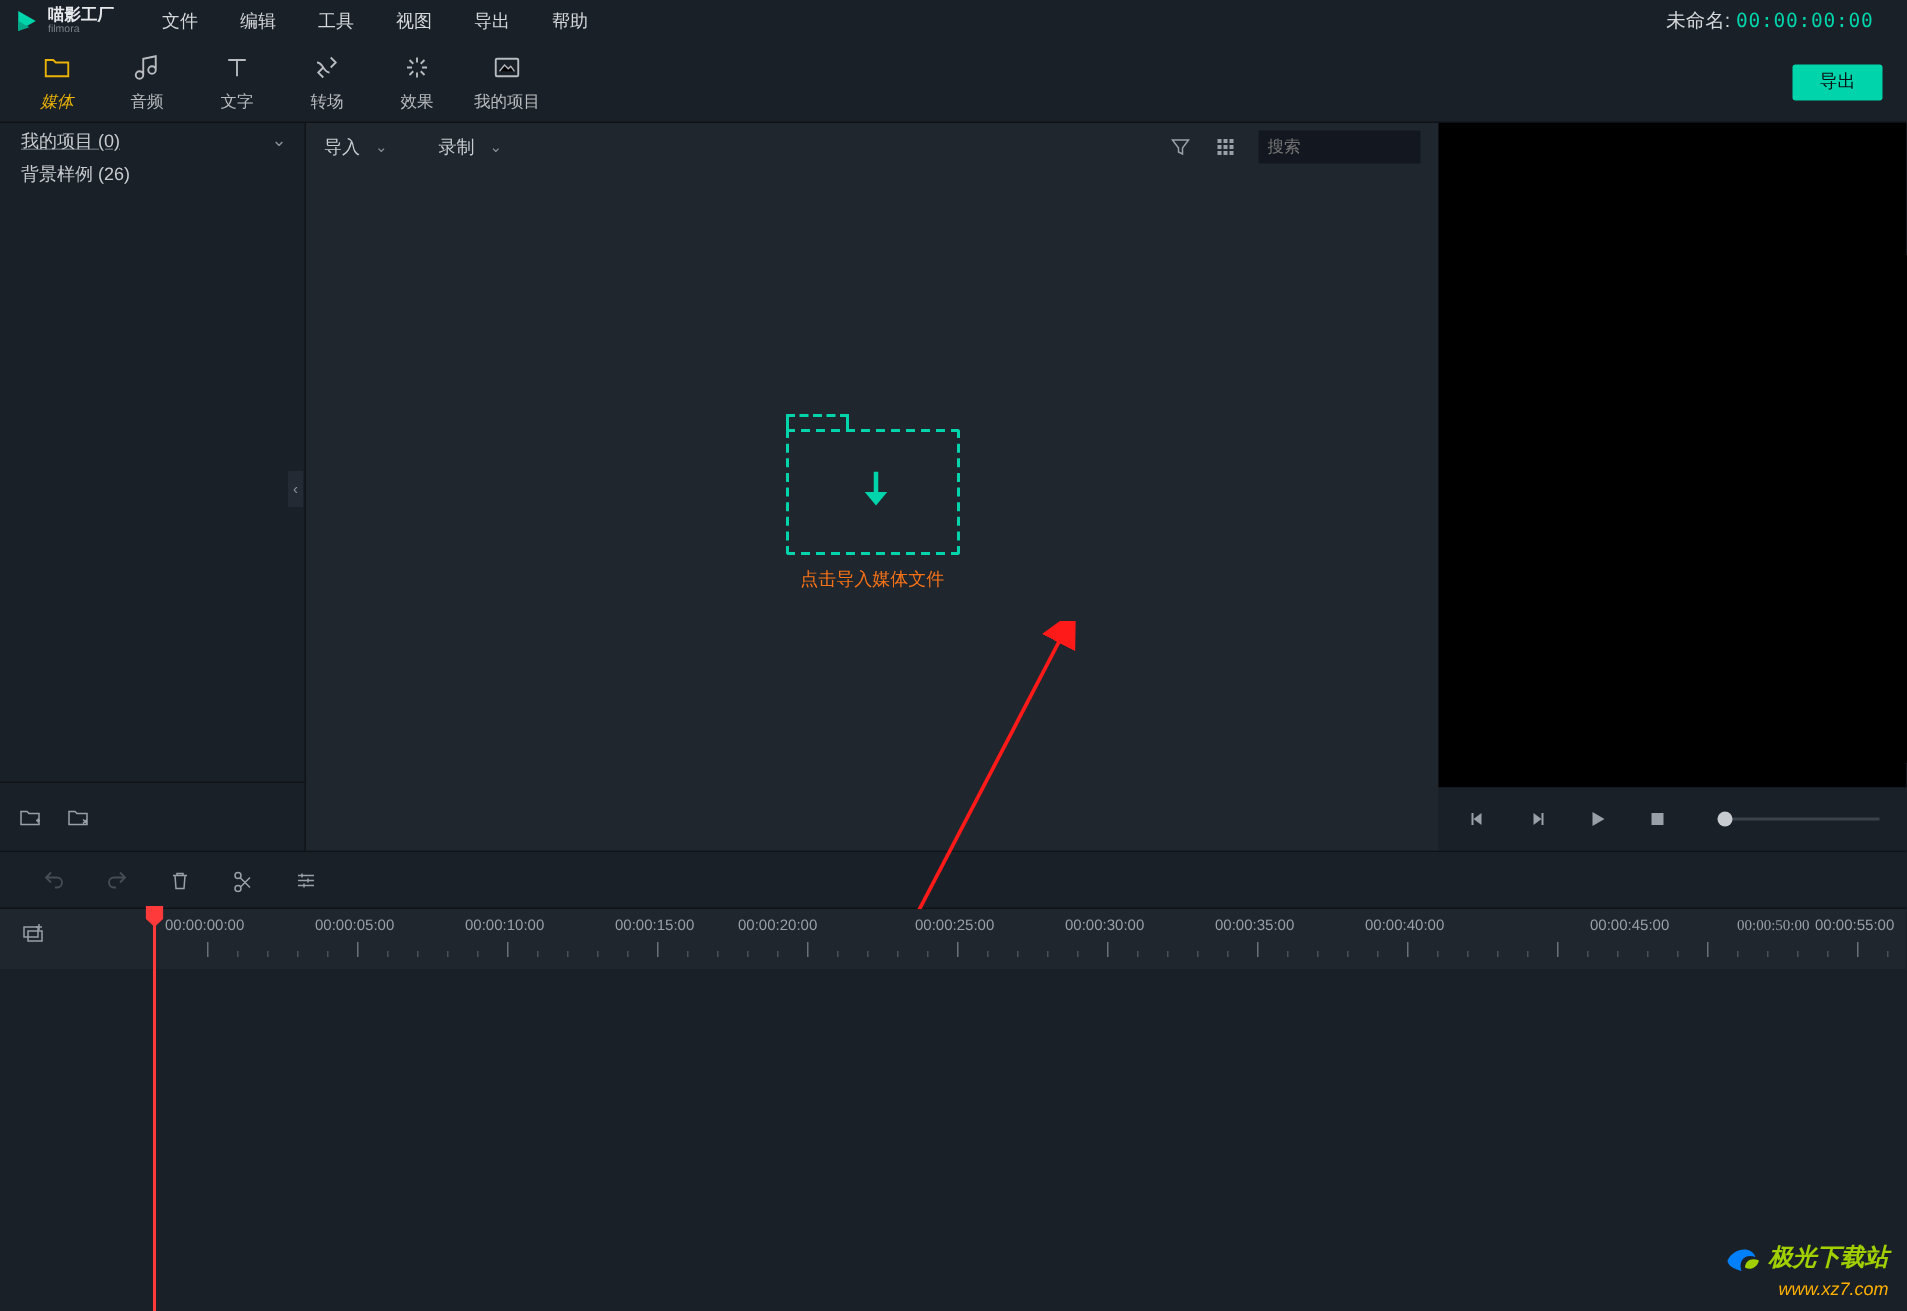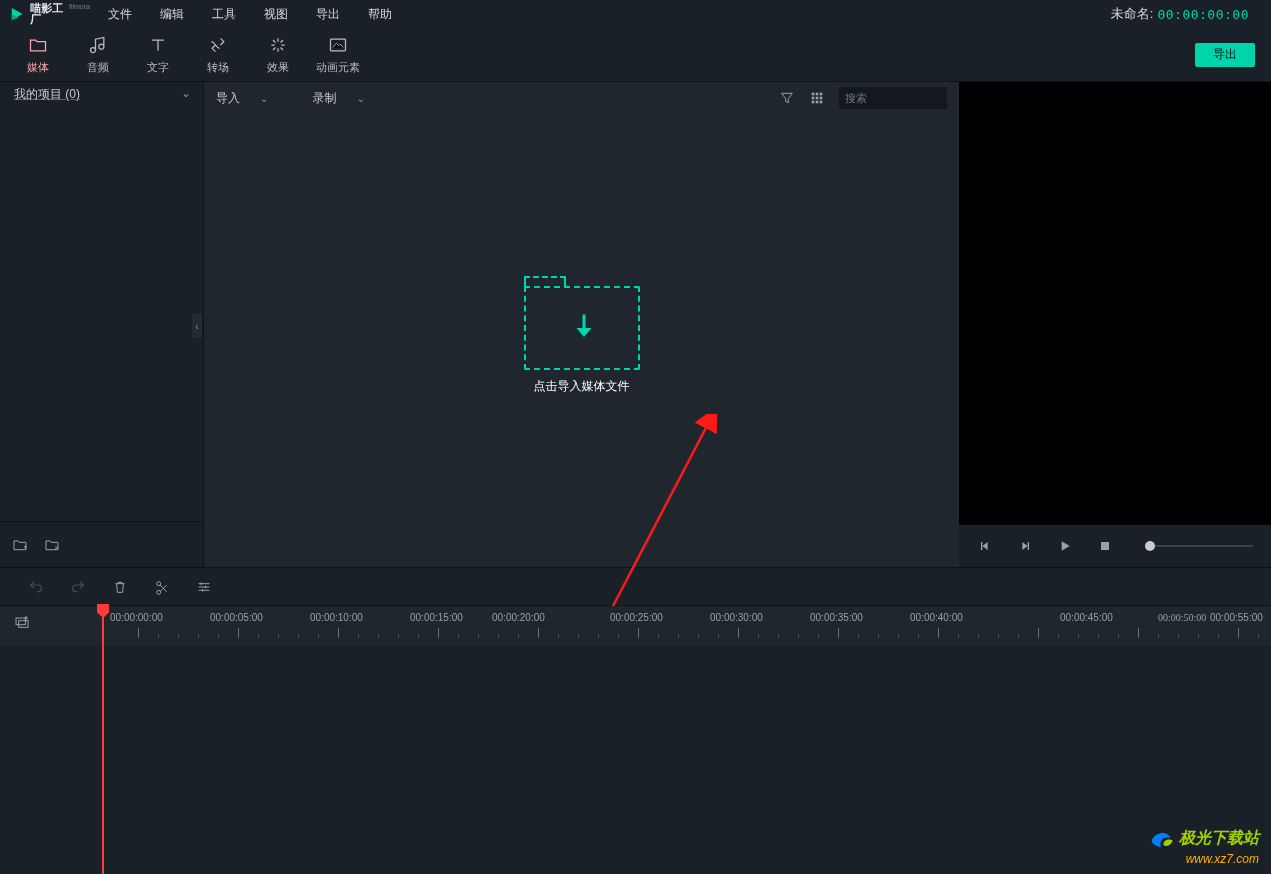--- a/index.html
+++ b/index.html
@@ -9,35 +9,35 @@
   font-family: "Microsoft YaHei", sans-serif; font-size: 12px;
   overflow: hidden; position: relative;
 }
 
 .menubar {
   height: 28px; display: flex; align-items: center;
   background: #1a2028; padding: 0 8px;
 }
 .logo { width: 82px; display: flex; align-items: center; gap: 4px; margin-right: 4px; }
 .logo svg { width: 20px; height: 20px; }
-.logo-text { display:flex; flex-direction:row; line-height:1; }
+.logo-text { display:flex; flex-direction:column; line-height:1; }
 .logo-text .cn { font-size:11px; font-weight:bold; color:#e6e9ec; }
 .logo-text .en { font-size:7px; color:#7a8088; }
 .menu-item { padding: 0 14px; font-size:12px; color:#d4d8db; cursor:pointer; }
 .spacer { flex:1; }
 .proj-name { color:#d4d8db; font-size:13px; }
 .proj-time { color:#00d4aa; font-size:13px; margin-left:4px; margin-right:14px; font-family: monospace; letter-spacing:0.5px; }
 
 
 .toolbar {
   height: 54px; display:flex; align-items:center;
   padding: 0 8px; border-bottom: 1px solid #0f1318;
 }
 .tool-tab { width: 60px; display:flex; flex-direction:column; align-items:center; gap:5px; cursor:pointer; color:#b8bcc0; }
-.tool-tab.active { color:#fca5a5; }
+.tool-tab.active { color:#eab308;font-style:italic; }
 .tool-tab svg { width:20px; height:20px; }
 .tool-tab span { font-size:11px; }
 .export-btn {
   margin-left:auto; margin-right:8px; width:60px; height:24px;
   background:#00d4aa; color:#0a1014; font-size:12px;
   display:flex; align-items:center; justify-content:center; cursor:pointer; border-radius:2px;
 }
 
 
 .middle { display:flex; height: 486px; border-bottom:1px solid #0f1318; }
@@ -48,31 +48,31 @@
 .tree-row { height:22px; display:flex; align-items:flex-start; cursor:pointer; }
 .tree-row.root { padding-left:14px; text-decoration:underline; text-decoration-color:#5a626a; }
 .tree-row.lvl1 { padding-left:32px; }
 .tree-row.lvl0 { padding-left:14px; }
 .chev { position:absolute; right:12px; color:#8a9098; font-size:12px; }
 .collapse-handle { position:absolute; left:192px; top:232px; width:10px; height:24px; background:#242a33; display:flex; align-items:center; justify-content:center; cursor:pointer; }
 .sidebar-footer { height:46px; display:flex; align-items:center; gap:16px; padding-left:12px; border-top:1px solid #0f1318; }
 
 
 .media-panel { flex:1; background:#1f262e; display:flex; flex-direction:column; }
-.media-bar { height:32px; display:flex; align-items:center; padding:0 12px; gap:20px; }
+.media-bar { height:32px; display:flex; align-items:center; padding:0 12px; gap:10px; }
 .media-bar .label { color:#c8ccd0; font-size:12px; }
 .media-bar .dd { color:#8a9098; font-size:10px; margin-right:24px; cursor:pointer; }
 .media-bar .right { margin-left:auto; display:flex; align-items:center; gap:14px; }
 .search-box { display:flex; align-items:center; background:#131820; height:22px; width:108px; padding:0 6px;justify-content:space-between; }
 .search-box input { flex:1; background:transparent; border:none; color:#c8ccd0; font-size:11px; outline:none; }
 .media-drop { flex:1; display:flex; flex-direction:column; align-items:center; justify-content:center; position:relative; }
 .drop-folder { width:116px; height:84px; border:2px dashed #00d4aa; border-radius:2px; position:relative; }
 .drop-folder .tab { position:absolute; top:-12px; left:-2px; width:42px; height:12px; border:2px dashed #00d4aa; border-bottom:none; }
 .drop-arrow { color:#00d4aa; }
-.drop-text { margin-top:8px; color:#ffffff; font-size:12px; }
+.drop-text { margin-top:8px; color:#f97316; font-size:12px; }
 .red-arrow { position:absolute; left:374px; top:300px; }
 
 
 .preview { width:312px; display:flex; flex-direction:column; }
 .preview-screen { flex:1; background:#000; }
 .preview-ctrl { height:42px; display:flex; align-items:center; gap:24px; padding:0 18px; background:#1a2028; }
 .preview-ctrl .pslider { flex:1; height:2px; background:#3a424b; position:relative; margin-left:8px; }
 .preview-ctrl .pslider .dot { position:absolute; left:0; top:-4px; width:10px; height:10px; border-radius:50%; background:#c8ccd0; }
 
 
@@ -154,32 +154,35 @@
     <svg viewBox="0 0 24 24">
         <path fill="none" stroke="currentColor" stroke-width="1.5" d="M12 4v4M12 16v4M4 12h4M16 12h4M6 6l3 3M15 15l3 3M6 18l3-3M15 9l3-3"></path>
       </svg>
     <span>效果</span>
   </div>
   <div class="tool-tab">
     <svg viewBox="0 0 24 24">
         <rect x="3" y="5" width="18" height="14" rx="1" fill="none" stroke="currentColor" stroke-width="1.5"></rect>
         <path stroke="currentColor" d="m6 15 4-5 3 3 2-2 3 4"></path>
       </svg>
-    <span>动画元素</span>
+    <span>我的项目</span>
   </div>
   <div class="export-btn">导出</div>
 </div>
 
 <div class="middle">
 
   <div class="sidebar">
     <div class="tree">
       <div class="tree-row root">
         <span>我的项目 (0)</span>
         <span class="chev">⌄</span>
+      </div>
+      <div class="tree-row lvl0">
+        <span>背景样例 (26)</span>
       </div>
     </div>
     <div class="collapse-handle">
       <span style="color:#8a9098;font-size:10px">‹</span>
     </div>
     <div class="sidebar-footer">
       <span class="icon">
           <svg viewBox="0 0 24 24">
             <path fill="none" stroke="currentColor" stroke-width="1.5" d="M3 6h6l2 2h10v11H3zM18 15h4m-2-2v4"></path>
           </svg>

